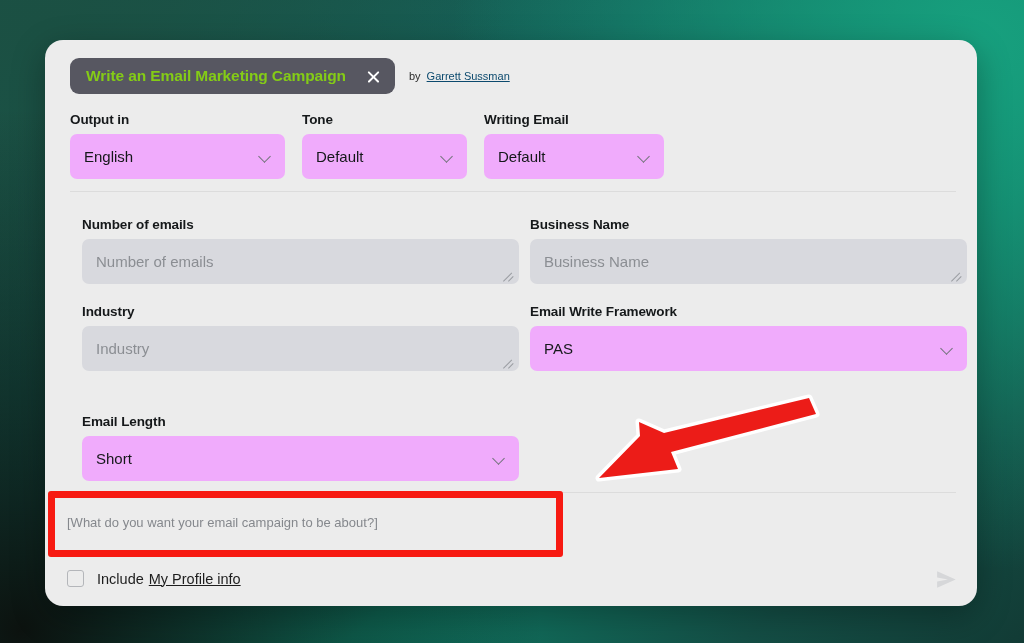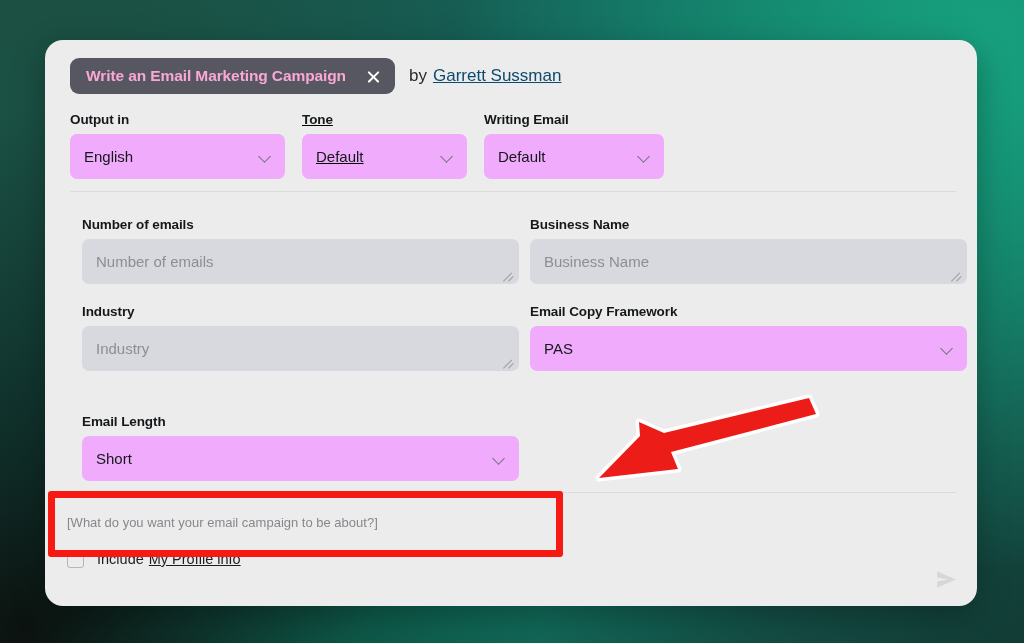--- a/index.html
+++ b/index.html
@@ -44,21 +44,21 @@
   .title-pill {
     display: flex;
     align-items: center;
     gap: 20px;
     background: #575761;
     border-radius: 9px;
     padding: 9px 14px 9px 16px;
     height: 36px;
   }
   .title-pill-text {
-    color: #f9a8d4;
+    color: #84cc16;
     font-size: 15.5px;
     font-weight: bold;
     letter-spacing: -0.1px;
     white-space: nowrap;
   }
   .close-icon {
     width: 15px;
     height: 15px;
     position: relative;
     cursor: pointer;
@@ -70,21 +70,21 @@
     left: 0; top: 7px;
     width: 15px; height: 1.8px;
     background: #ffffff;
     border-radius: 1px;
   }
   .close-icon::before { transform: rotate(45deg); }
   .close-icon::after  { transform: rotate(-45deg); }
 
   .byline {
     margin-left: 14px;
-    font-size: 17px;
+    font-size: 11px;
     color: #2c2c2c;
     display: flex;
     align-items: center;
     gap: 6px;
   }
   .byline-author {
     text-decoration: underline;
     color: #0c4a6e;
     cursor: pointer;
   }
@@ -162,21 +162,21 @@
 
   
   .top-row {
     position: absolute;
     left: 25px;
     top: 72px;
     display: flex;
     gap: 17px;
   }
   .top-col-lang  { width: 215px; }
-  .top-col-tone  { width: 165px; text-decoration: underline; }
+  .top-col-tone  { width: 165px; }
   .top-col-style { width: 180px; }
 
   .divider {
     position: absolute;
     left: 25px;
     width: 886px;
     height: 1px;
     background: #dcdcdc;
   }
   .divider-top { top: 151px; }
@@ -213,21 +213,21 @@
   }
 
   
   .footer {
     position: absolute;
     left: 0;
     top: 511px;
     width: 932px;
     height: 55px;
     display: flex;
-    align-items: flex-start;
+    align-items: center;
     padding: 0 22px;
   }
   .checkbox {
     width: 17px;
     height: 17px;
     border: 1.6px solid #b4b6ba;
     border-radius: 3px;
     background: #ececec;
     flex: none;
     cursor: pointer;
@@ -340,21 +340,21 @@
 
   <div class="grid-row row-2">
     <div class="cell">
       <div class="field-label">Industry</div>
       <div class="textarea-box">
         <span class="textarea-ph">Industry</span>
         <span class="resize-grip"></span>
       </div>
     </div>
     <div class="cell">
-      <div class="field-label">Email Copy Framework</div>
+      <div class="field-label">Email Write Framework</div>
       <div class="select-box">
         <span class="select-value">PAS</span>
         <span class="chev"></span>
       </div>
     </div>
   </div>
 
   <div class="grid-row row-3">
     <div class="cell">
       <div class="field-label">Email Length</div>

